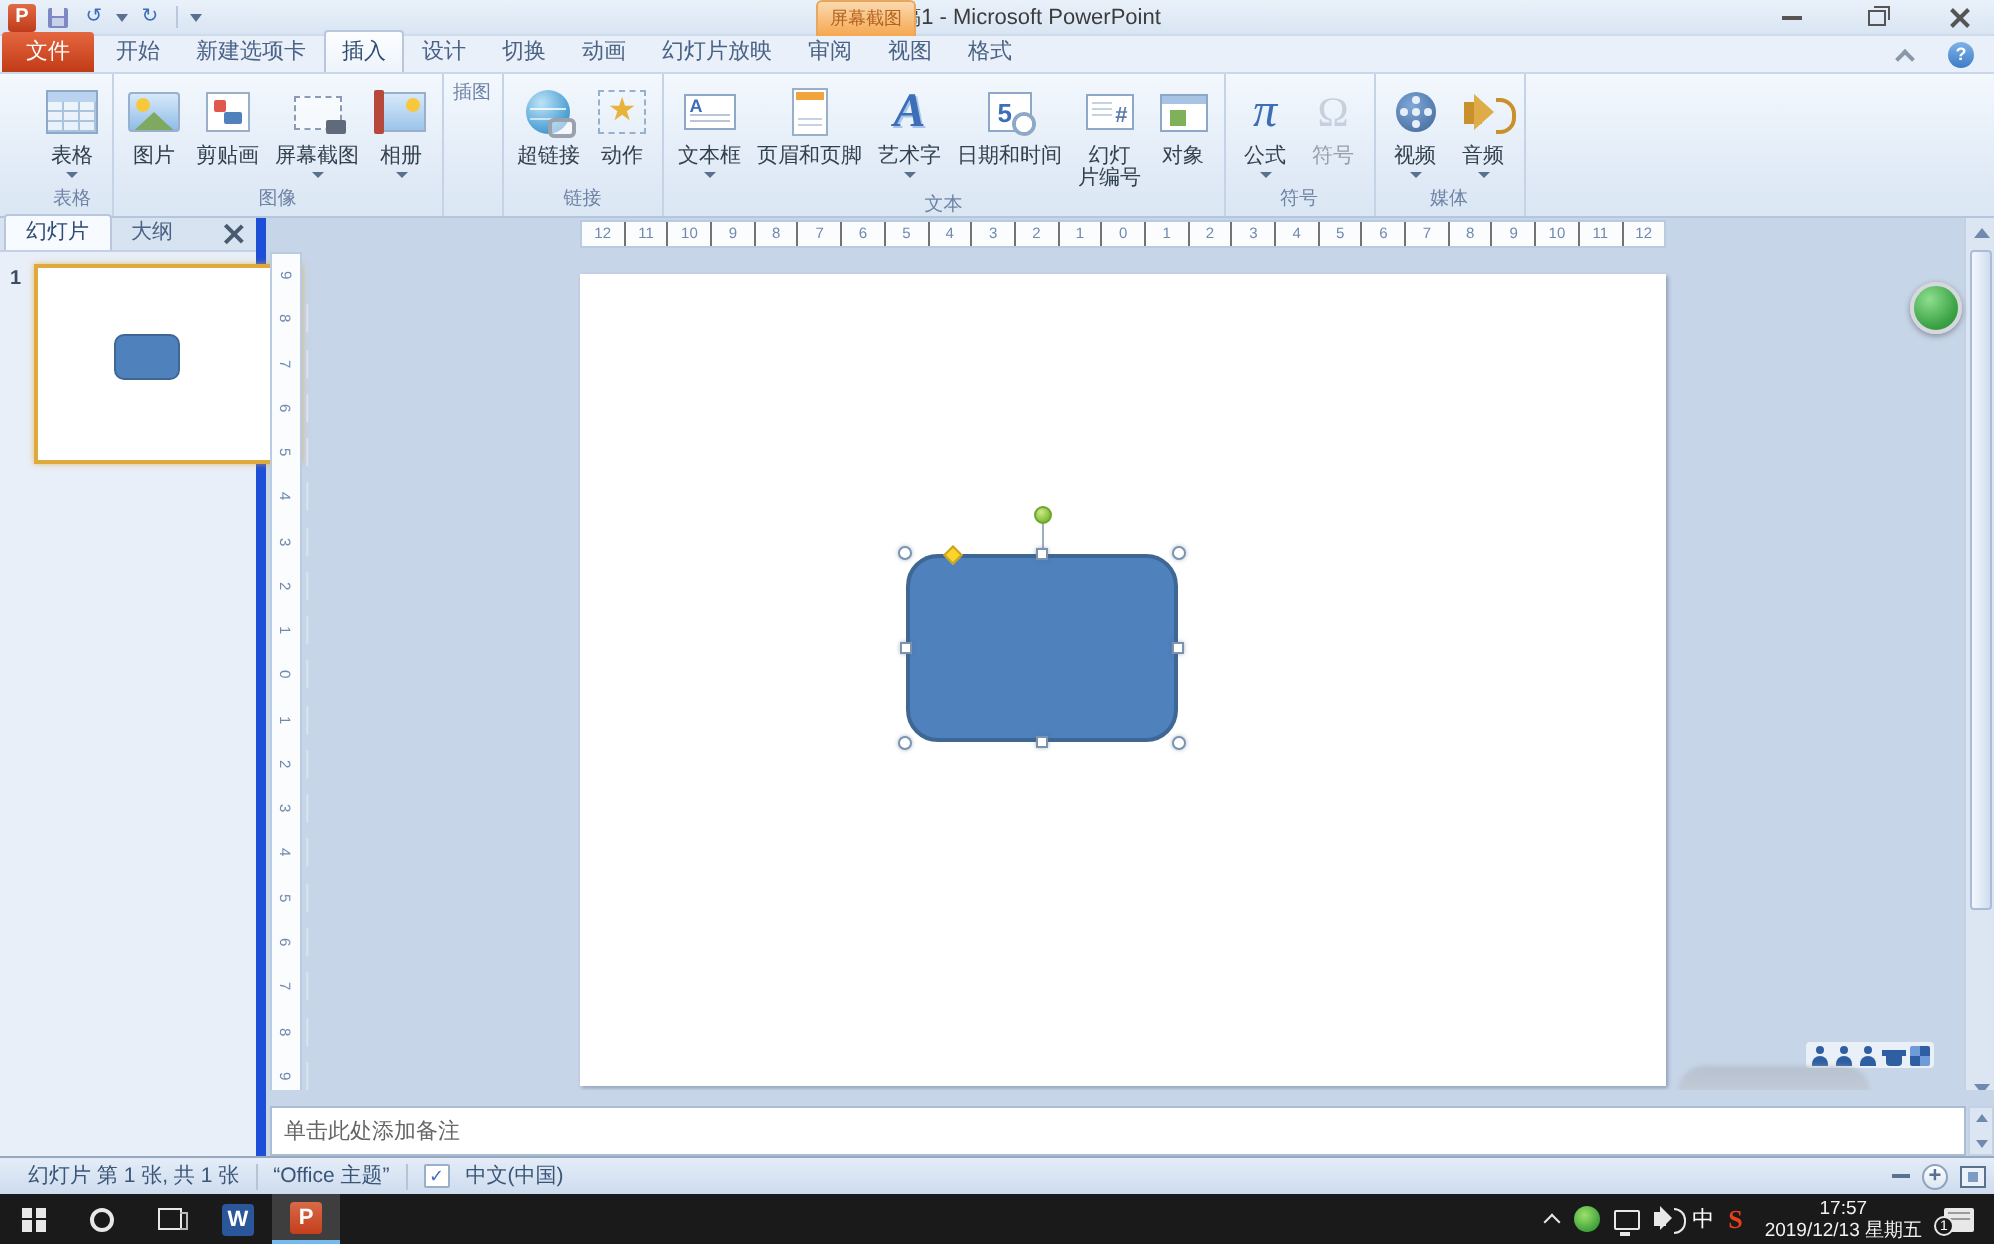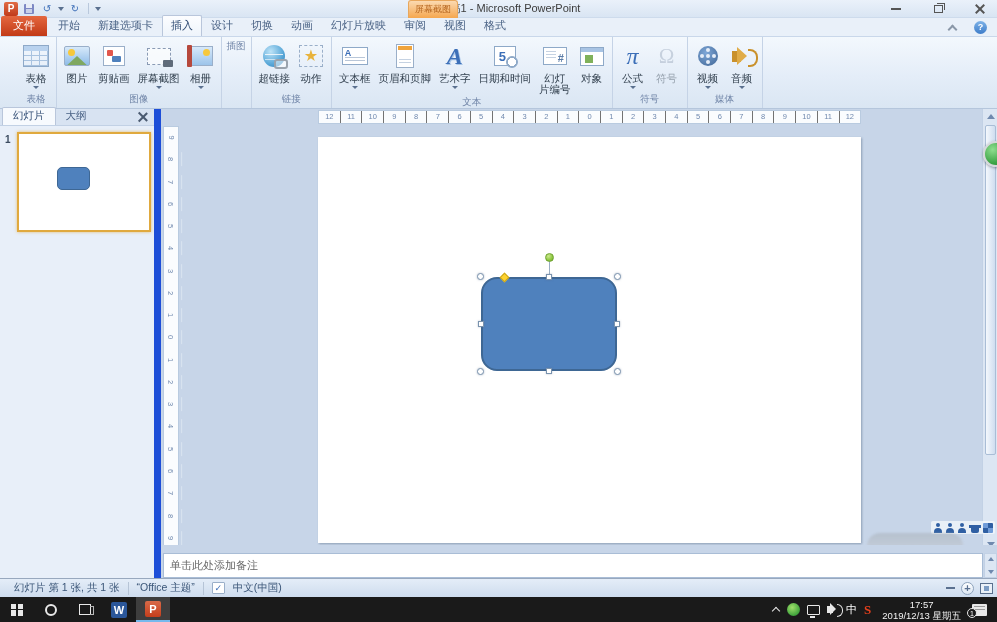--- a/index.html
+++ b/index.html
@@ -96,21 +96,21 @@
   .i-omega { font-family:"Liberation Serif","DejaVu Serif",serif; font-size:21px; color:#9AA8BC; line-height:22px; }
   .i-omega:before { content:"Ω"; }
   .i-video { width:20px; height:20px; border-radius:50%; background:radial-gradient(circle at 40% 35%,#7FA8D8,#3E6494); }
   .i-video:before { content:""; position:absolute; left:8px; top:8px; width:4px; height:4px; border-radius:50%; background:#E6EEF8; box-shadow:0 -6px 0 #E6EEF8,0 6px 0 #E6EEF8,-6px 0 0 #E6EEF8,6px 0 0 #E6EEF8; }
   .i-audio { width:9px; height:11px; background:#C9912C; margin-right:10px; }
   .i-audio:before { content:""; position:absolute; left:5px; top:-4px; border:9px solid transparent; border-left:10px solid #E0AC48; border-right:0; }
   .i-audio:after { content:""; position:absolute; left:16px; top:-2px; width:8px; height:14px; border:2px solid #C9912C; border-left:none; border-radius:0 8px 8px 0; }
 
   
   .main { display:flex; height:469px; }
-  .left-panel { width:161px; background:#E3EBF6; border-right:7px solid #1d4ed8; display:flex; flex-direction:column; }
+  .left-panel { width:133px; background:#E3EBF6; border-right:5px solid #1d4ed8; display:flex; flex-direction:column; }
   .panel-tabs { height:17px; display:flex; align-items:flex-end; background:#D8E3F2; border-bottom:1px solid #C2D1E5; padding-left:2px; position:relative; }
   .ptab { padding:1px 10px 2px; font-size:10.5px; color:#4A6285; }
   .ptab.active { background:#F7FAFE; border:1px solid #B9C6DB; border-bottom:none; border-radius:2px 2px 0 0; color:#2F4B73; }
   .panel-close { position:absolute; right:6px; top:2px; width:11px; height:11px; }
   .panel-close:before,.panel-close:after { content:""; position:absolute; left:5px; top:0; width:1.5px; height:12px; background:#4A5A70; }
   .panel-close:before{transform:rotate(45deg);} .panel-close:after{transform:rotate(-45deg);}
   .thumbs { flex:1; background:#E8EFF9; position:relative; }
   .thumb-num { position:absolute; left:5px; top:8px; font-size:10px; font-weight:bold; color:#3C4C60; }
   .thumb { position:absolute; left:17px; top:6px; width:134px; height:100px; background:#fff; border:2px solid #E0A93E; box-shadow:0 0 3px rgba(224,169,62,.7); }
   .thumb-shape { position:absolute; left:38px; top:33px; width:33px; height:23px; background:#4F81BD; border:1px solid #3E6794; border-radius:5px; }

